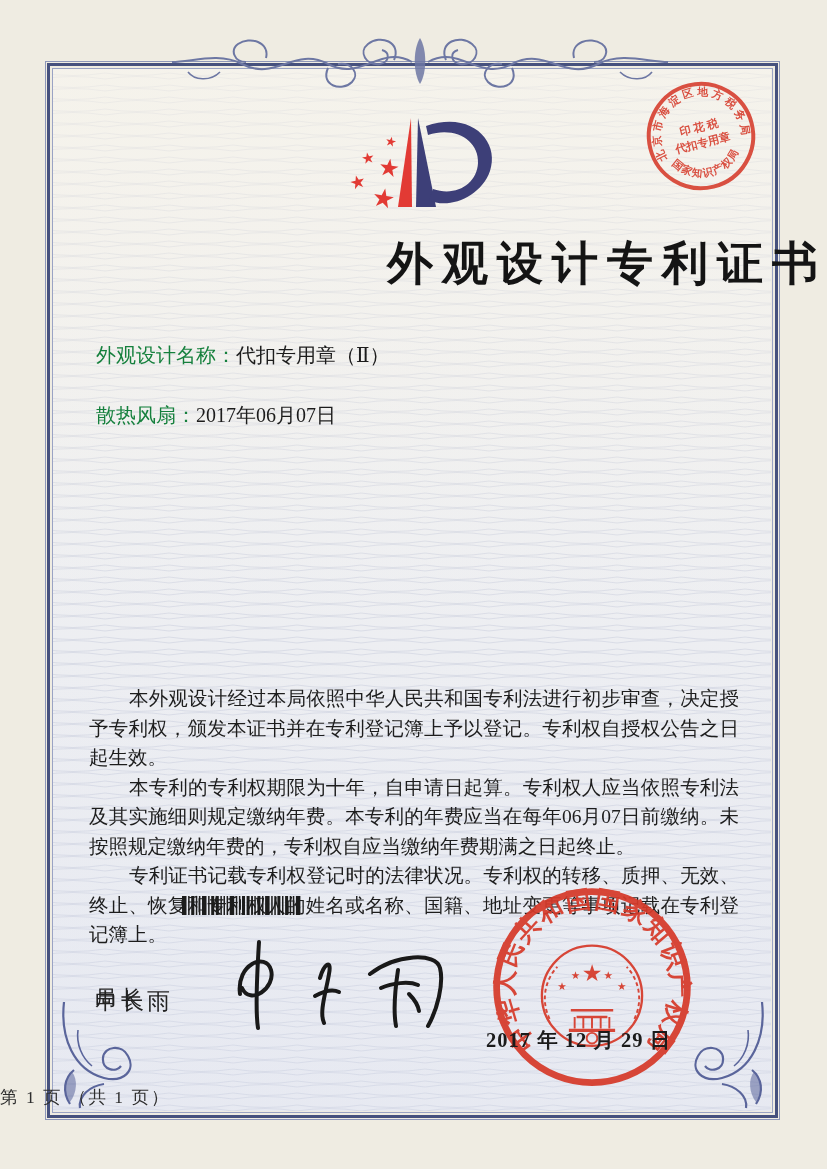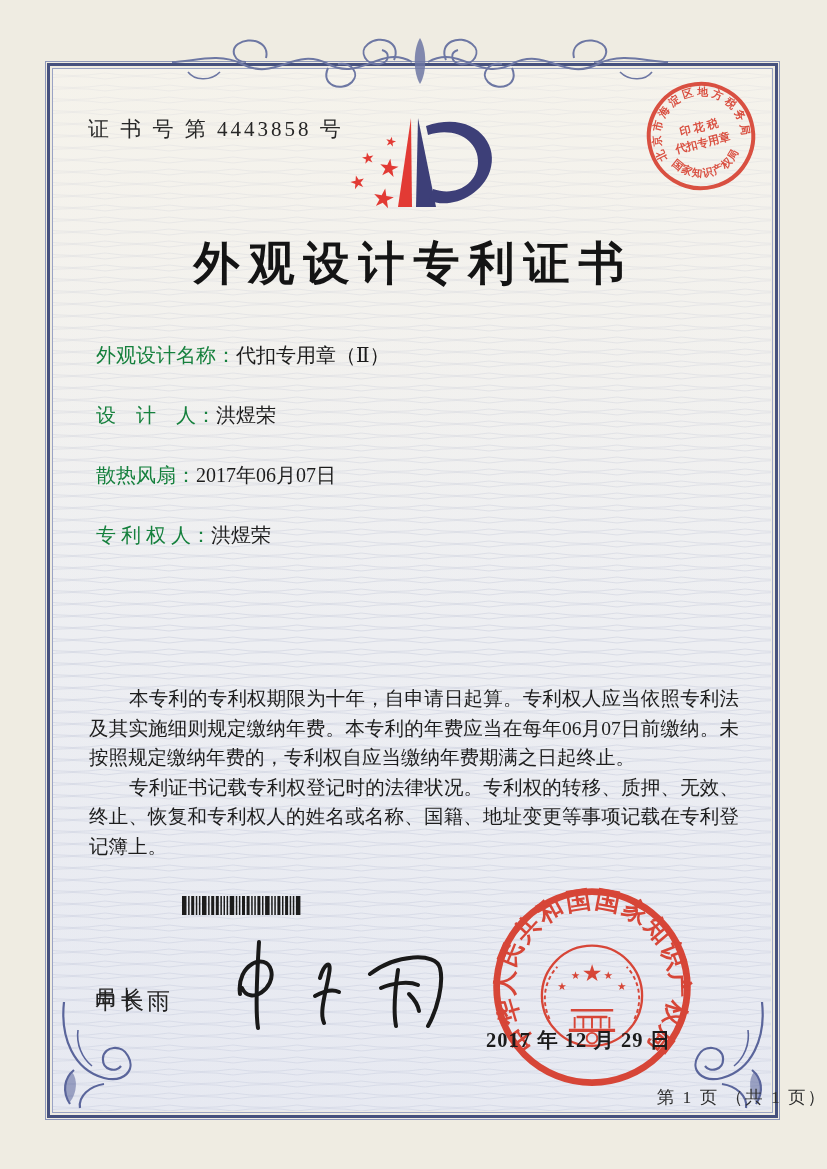--- a/index.html
+++ b/index.html
@@ -16,37 +16,37 @@
   .waves-wrap svg{display:block;}
   .tint{position:absolute;left:53px;top:69px;width:718px;height:1042px;
       background:linear-gradient(180deg,rgba(246,243,235,.6),rgba(240,240,240,0) 55%,rgba(224,228,240,.25));}
   .ornament-top{position:absolute;left:160px;top:32px;width:520px;height:60px;}
   .corner-fl{position:absolute;width:84px;height:116px;}
   .corner-br{left:688px;top:996px;}
   .corner-bl{left:54px;top:996px;transform:scaleX(-1);}
   
   .cert-no{position:absolute;left:88px;top:115px;font-size:21px;letter-spacing:3px;color:#262626;}
   .logo{position:absolute;left:332px;top:104px;width:186px;height:130px;}
-  .title{position:absolute;left:0;right:0;top:233px;text-align:center;font-size:46px;font-weight:bold;
+  .title{position:absolute;left:0;right:0;top:233px;text-align:right;font-size:46px;font-weight:bold;
          letter-spacing:9px;color:#141414;}
   .fields{position:absolute;left:96px;top:342px;width:640px;}
   .field{font-size:20px;line-height:26px;margin-bottom:34px;white-space:nowrap;}
   .flabel{color:#15803d;}
   .fvalue{color:#1c1c1c;}
   .paragraphs{position:absolute;left:89px;top:684px;width:650px;font-size:19.5px;line-height:29.5px;
          text-align:justify;color:#1d1d1d;}
   .paragraphs p{margin:0;text-indent:2.05em;}
   .barcode{position:absolute;left:180px;top:896px;width:132px;height:19px;}
   .signer-title{position:absolute;left:95px;top:948px;font-size:21px;letter-spacing:5px;color:#222;margin-top:36px;}
   .signer-name{position:absolute;left:95px;top:986px;font-size:23px;letter-spacing:3px;color:#222;}
   .signature{position:absolute;left:212px;top:926px;width:240px;height:118px;}
   .seal{position:absolute;left:483px;top:884px;width:218px;height:212px;opacity:.93;}
   .seal-date{position:absolute;left:486px;top:1026px;font-size:20.5px;font-weight:600;letter-spacing:1px;color:#1b1b1b;}
   .tax-stamp{position:absolute;left:643px;top:78px;width:116px;height:116px;transform:rotate(-14deg);opacity:.88;}
-  .footer{position:absolute;left:0;right:0;top:1085px;text-align:right;font-size:17.5px;letter-spacing:2px;color:#2e2e2e;}
+  .footer{position:absolute;left:0;right:0;top:1085px;text-align:left;font-size:17.5px;letter-spacing:2px;color:#2e2e2e;}
   svg text{font-family:"DejaVu Sans","Liberation Sans",sans-serif;}
   svg .serif{font-family:"Liberation Serif","DejaVu Serif",serif;}
 </style>
 </head>
 <body>
 
 <div class="page">
 
   <div class="waves-wrap">
     <svg id="waves" width="718" height="1042" viewBox="0 0 718 1042">
@@ -256,21 +256,20 @@
   <svg class="corner-fl corner-bl" viewBox="0 0 84 116">
     <g fill="none" stroke="#5a659b" stroke-width="2.2">
       <path d="M74,6 C78,42 64,74 34,82 C14,87 2,74 10,60 C16,48 34,50 35,62 C36,74 22,77 17,70"></path>
       <path d="M34,88 C48,90 60,100 58,112"></path>
       <path d="M64,74 C74,82 76,96 68,108"></path>
       <path d="M46,70 C56,62 62,48 60,34" stroke-width="1.6"></path>
     </g>
     <path d="M66,76 C74,84 75,97 68,106 C61,97 60,83 66,76" fill="#5a659b" opacity="0.55"></path>
   </svg>
 
-  <div class="cert-no">证 书 号 第 4443858 号</div>
 
   <svg class="logo" viewBox="0 0 186 130">
     <polygon points="79,14 66,103 80,103" fill="#e23a34"></polygon>
     <polygon points="86,14 84,103 104,103" fill="#3d3f78"></polygon>
     <path d="M94,22 C140,6 168,38 158,67 C149,93 116,106 97,96 L101,85 C124,93 145,80 146,59 C147,37 124,22 96,31 Z" fill="#3d3f78"></path>
     <g fill="#e23a34" text-anchor="middle">
       <text x="58" y="42" font-size="13" transform="rotate(12 58 42)">★</text>
       <text x="37" y="59" font-size="15" transform="rotate(-10 37 59)">★</text>
       <text x="56" y="72" font-size="24" transform="rotate(8 56 72)">★</text>
       <text x="27" y="84" font-size="18" transform="rotate(-14 27 84)">★</text>
@@ -278,31 +277,26 @@
     </g>
   </svg>
 
   <div class="title">外观设计专利证书</div>
 
   <div class="fields">
     <div class="field">
       <span class="flabel">外观设计名称：</span><span class="fvalue">代扣专用章（Ⅱ）</span>
     </div>
     <div class="field">
-      <span class="flabel">设　计　人：</span><span class="fvalue">洪煜荣</span>
-    </div>
-    <div class="field">
       <span class="flabel">散热风扇：</span><span class="fvalue">2017年06月07日</span>
     </div>
-    <div class="field">
-      <span class="flabel">专 利 权 人：</span><span class="fvalue">洪煜荣</span>
-    </div>
   </div>
 
   <div class="paragraphs">
+    <p>本外观设计经过本局依照中华人民共和国专利法进行初步审查，决定授予专利权，颁发本证书并在专利登记簿上予以登记。专利权自授权公告之日起生效。</p>
     <p>本专利的专利权期限为十年，自申请日起算。专利权人应当依照专利法及其实施细则规定缴纳年费。本专利的年费应当在每年06月07日前缴纳。未按照规定缴纳年费的，专利权自应当缴纳年费期满之日起终止。</p>
     <p>专利证书记载专利权登记时的法律状况。专利权的转移、质押、无效、终止、恢复和专利权人的姓名或名称、国籍、地址变更等事项记载在专利登记簿上。</p>
   </div>
 
   <svg id="barcode" class="barcode" viewBox="0 0 132 19">
       <rect x="2" y="0" width="4.5" height="19" fill="#1c1c1c"></rect>
       <rect x="8.1" y="0" width="1.5" height="19" fill="#1c1c1c"></rect>
       <rect x="11.2" y="0" width="3" height="19" fill="#1c1c1c"></rect>
       <rect x="15.799999999999999" y="0" width="1.5" height="19" fill="#1c1c1c"></rect>
       <rect x="18.9" y="0" width="1.5" height="19" fill="#1c1c1c"></rect>

